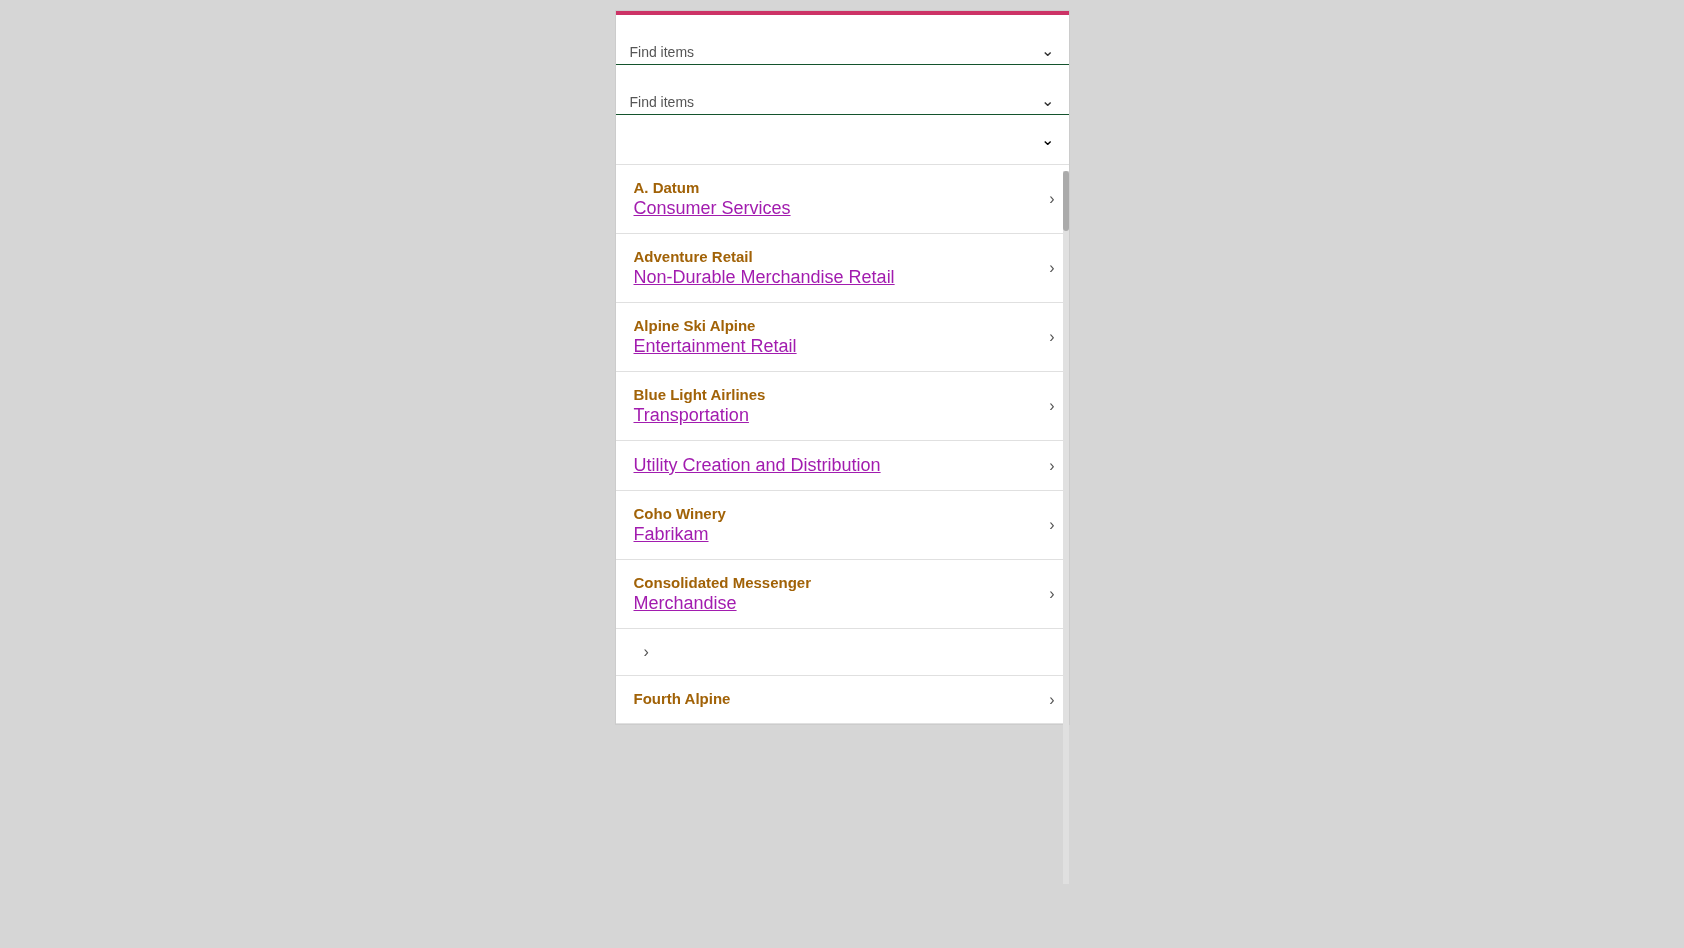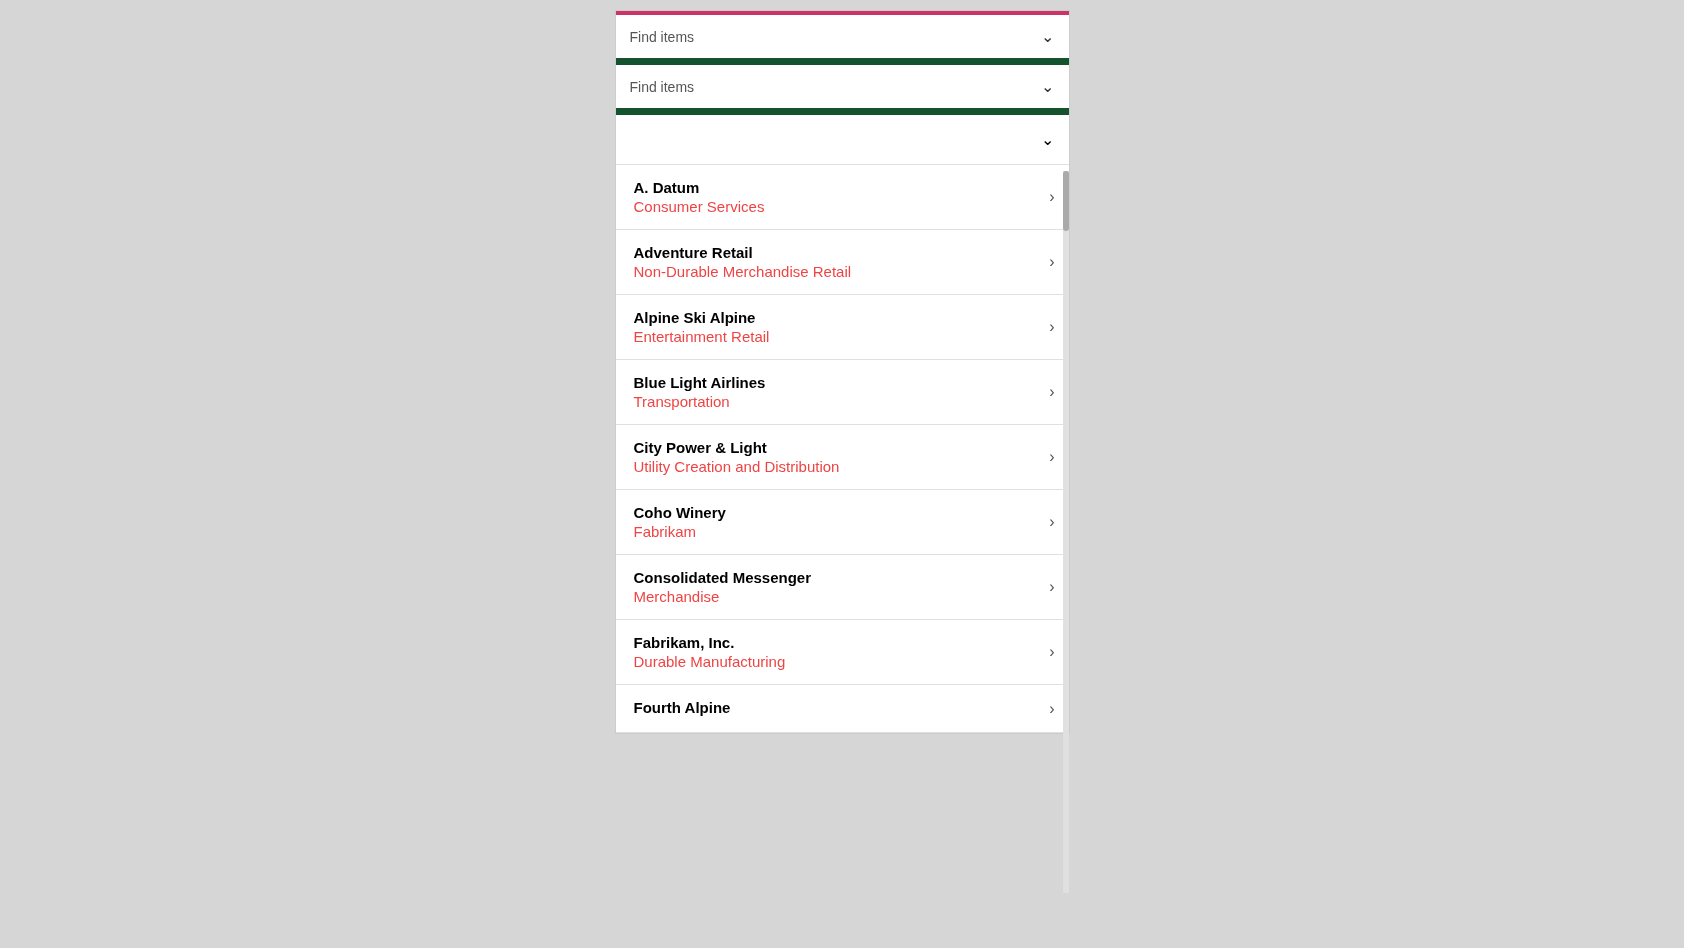--- a/index.html
+++ b/index.html
@@ -21,26 +21,26 @@
     .main-container {
       width: 455px;
       margin-top: 10px;
       background: #fff;
       border: 1px solid #ccc;
       position: relative;
     }
 
     .filter-row {
       display: flex;
-      align-items: center;
+      align-items: flex-end;
       justify-content: space-between;
       padding: 4px 14px;
       height: 50px;
       background: #fff;
-      border-bottom: 7px solid #14532d;
+      border-bottom: 1px solid #14532d;
       cursor: pointer;
     }
 
     .filter-row .filter-label {
       font-size: 14px;
       color: #555;
     }
 
     .filter-row .chevron-icon {
       font-size: 16px;
@@ -72,27 +72,28 @@
       background: #fff;
     }
 
     .list-item-content {
       flex: 1;
     }
 
     .list-item-name {
       font-size: 15px;
       font-weight: 600;
-      color: #000000;
+      color: #a16207;
       margin-bottom: 2px;
     }
 
     .list-item-subtitle {
-      font-size: 15px;
-      color: #ef4444;
+      font-size: 18px;
+      color: #a21caf;
+      text-decoration: underline;
     }
 
     .list-item-chevron {
       font-size: 16px;
       color: #555;
       margin-left: 10px;
     }
 
     .scrollbar-track {
       position: absolute;
@@ -168,21 +169,20 @@
     <div class="list-item">
       <div class="list-item-content">
         <div class="list-item-name">Blue Light Airlines</div>
         <div class="list-item-subtitle">Transportation</div>
       </div>
       <span class="list-item-chevron">›</span>
     </div>
 
     <div class="list-item">
       <div class="list-item-content">
-        <div class="list-item-name">City Power &amp; Light</div>
         <div class="list-item-subtitle">Utility Creation and Distribution</div>
       </div>
       <span class="list-item-chevron">›</span>
     </div>
 
     <div class="list-item">
       <div class="list-item-content">
         <div class="list-item-name">Coho Winery</div>
         <div class="list-item-subtitle">Fabrikam</div>
       </div>
@@ -191,24 +191,20 @@
 
     <div class="list-item">
       <div class="list-item-content">
         <div class="list-item-name">Consolidated Messenger</div>
         <div class="list-item-subtitle">Merchandise</div>
       </div>
       <span class="list-item-chevron">›</span>
     </div>
 
     <div class="list-item">
-      <div class="list-item-content">
-        <div class="list-item-name">Fabrikam, Inc.</div>
-        <div class="list-item-subtitle">Durable Manufacturing</div>
-      </div>
       <span class="list-item-chevron">›</span>
     </div>
 
     <div class="list-item">
       <div class="list-item-content">
         <div class="list-item-name">Fourth Alpine</div>
         <div class="list-item-subtitle"></div>
       </div>
       <span class="list-item-chevron">›</span>
     </div>

